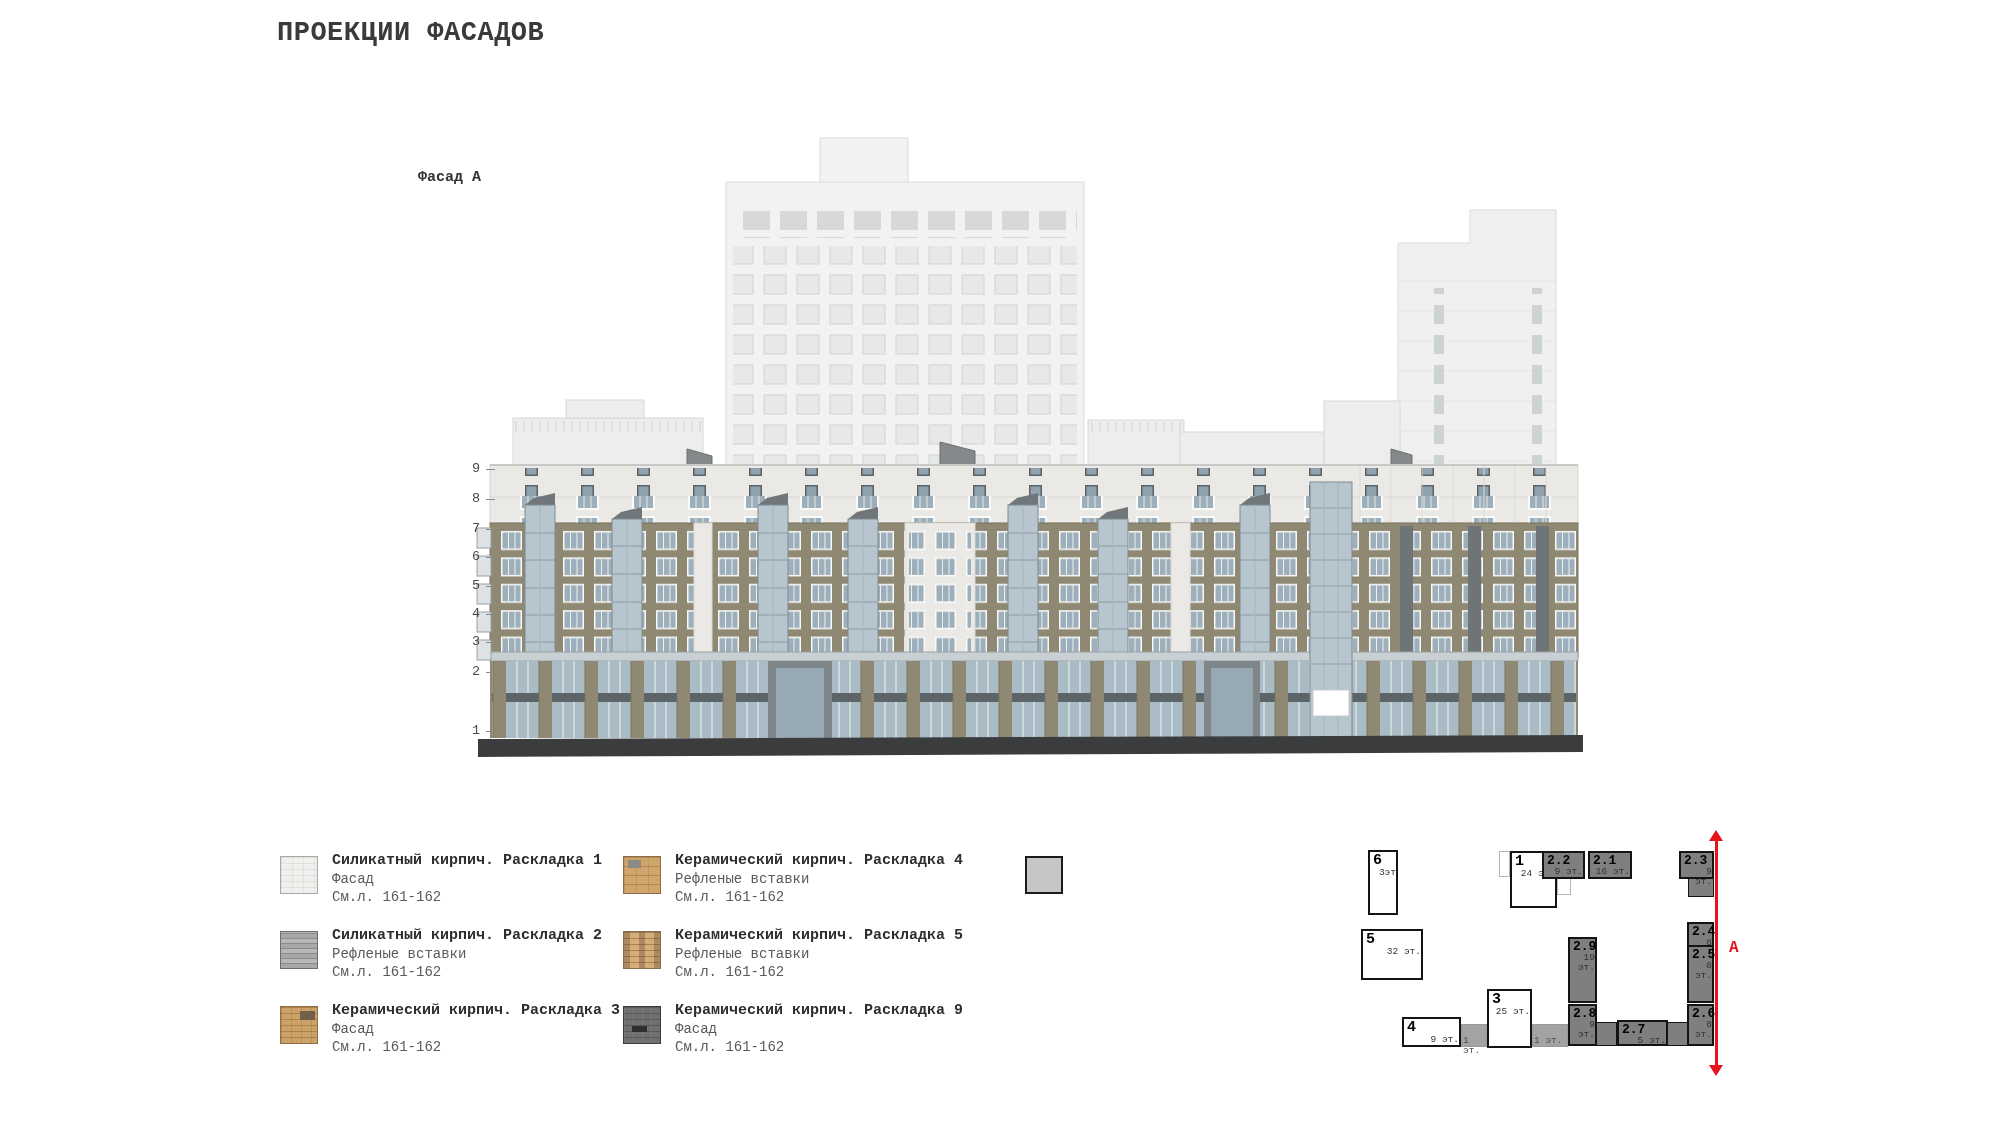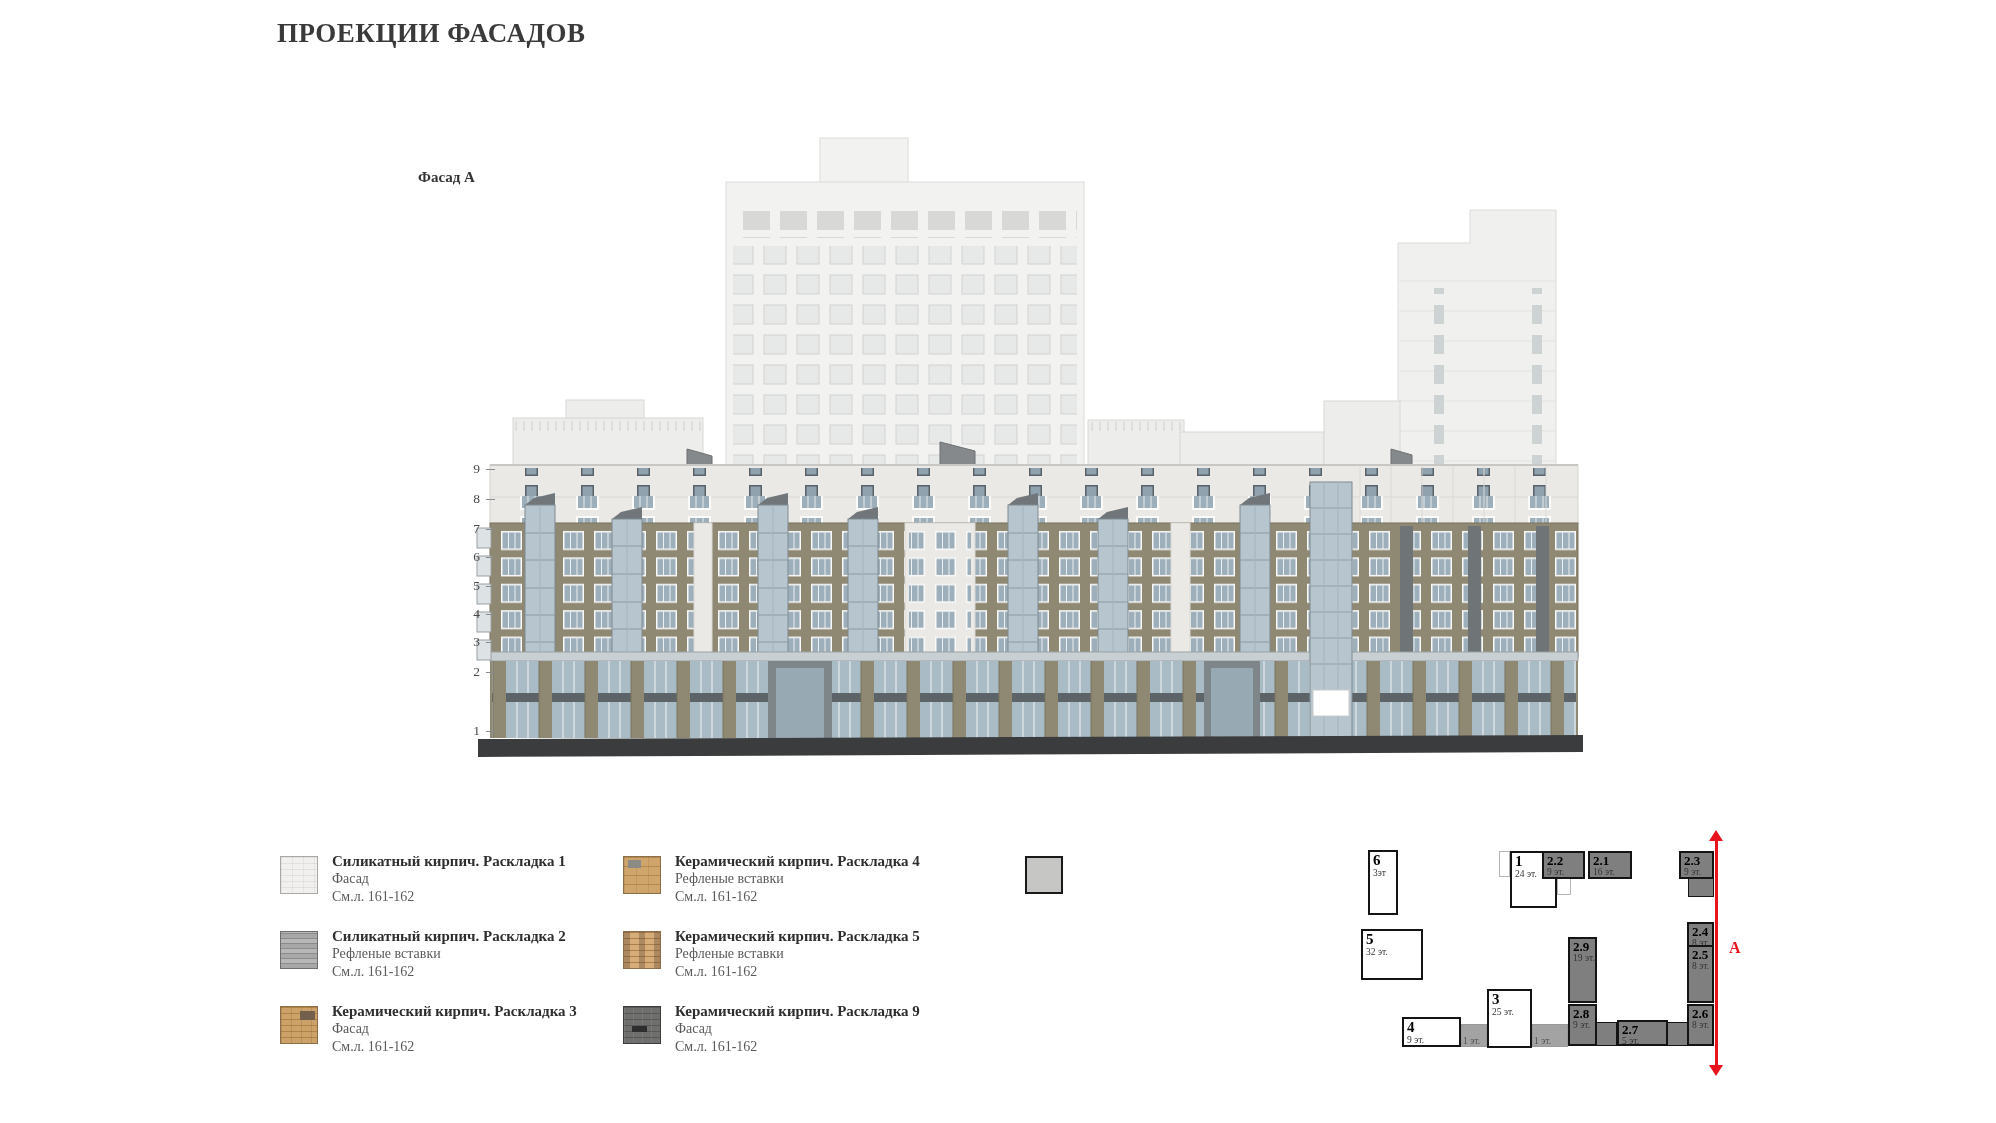--- a/index.html
+++ b/index.html
@@ -1,17 +1,17 @@
 <!DOCTYPE html>
 <html><head>
 <meta charset="utf-8">
 <style>
   html,body{margin:0;padding:0;background:#fff;}
   .sheet{position:relative;width:1996px;height:1123px;background:#ffffff;overflow:hidden;
-         font-family:Liberation Serif, serif;color:#3c3c3c;}
+         font-family:Liberation Mono, monospace;color:#3c3c3c;}
   .page-title{position:absolute;left:277px;top:18px;font-size:27px;font-weight:bold;
               letter-spacing:.5px;color:#3a3a3a;}
   .facade-label{position:absolute;left:418px;top:169px;font-size:15px;font-weight:bold;color:#333;}
   .floor-num{position:absolute;left:454px;width:26px;text-align:right;font-size:13.5px;color:#4a4a4a;}
   .floor-num::after{content:"";position:absolute;left:32px;top:8px;width:9px;height:1px;background:#8a8a8a;}
   svg{position:absolute;left:0;top:0;}
 
   
   .legend-col{position:absolute;top:852px;width:370px;}
   #legend-col-1{left:280px;} #legend-col-2{left:623px;} #legend-col-3{left:1025px;}
@@ -46,21 +46,21 @@
       background-size:15px 6px,auto,auto;background-position:8px 19px,0 0,0 0;
       background-repeat:no-repeat,repeat,repeat;}
   .sw-granite{background:#c6c6c4;border:2px solid #1a1a1a;}
 
   
   .bld{position:absolute;box-sizing:border-box;padding:1px 0 0 3px;line-height:11px;}
   .bld.light{background:#ffffff;border:2px solid #141414;}
   .bld.dark{background:#7f7f7f;border:2px solid #141414;}
   .b-num{display:block;font-weight:bold;color:#000;font-size:13px;line-height:13px;}
   .bld.light .b-num{font-size:15px;line-height:15px;}
-  .b-floors{display:block;font-size:9.5px;color:#343434;line-height:10px;}
+  .b-floors{display:block;font-size:9.5px;color:#343434;line-height:10px;text-align:right;}
   .wing{position:absolute;box-sizing:border-box;background:#fff;border:1px solid #b5b5b5;}
   .link{position:absolute;box-sizing:border-box;background:#7f7f7f;border:1.5px solid #141414;}
   .conn{position:absolute;box-sizing:border-box;background:#a3a3a3;border:1px solid #9a9a9a;
         font-size:9.5px;color:#4f4f4f;line-height:10px;padding:11px 0 0 1px;}
   #section-line{position:absolute;left:1715px;top:840px;width:3px;height:226px;background:#e8131c;}
   .sec-arrow{position:absolute;width:0;height:0;border-left:7px solid transparent;border-right:7px solid transparent;}
   #sec-arrow-top{left:1709px;top:830px;border-bottom:11px solid #e8131c;}
   #sec-arrow-bot{left:1709px;top:1065px;border-top:11px solid #e8131c;}
   .section-label{position:absolute;left:1729px;top:939px;color:#e8131c;font-size:16px;font-weight:bold;}
 </style>

